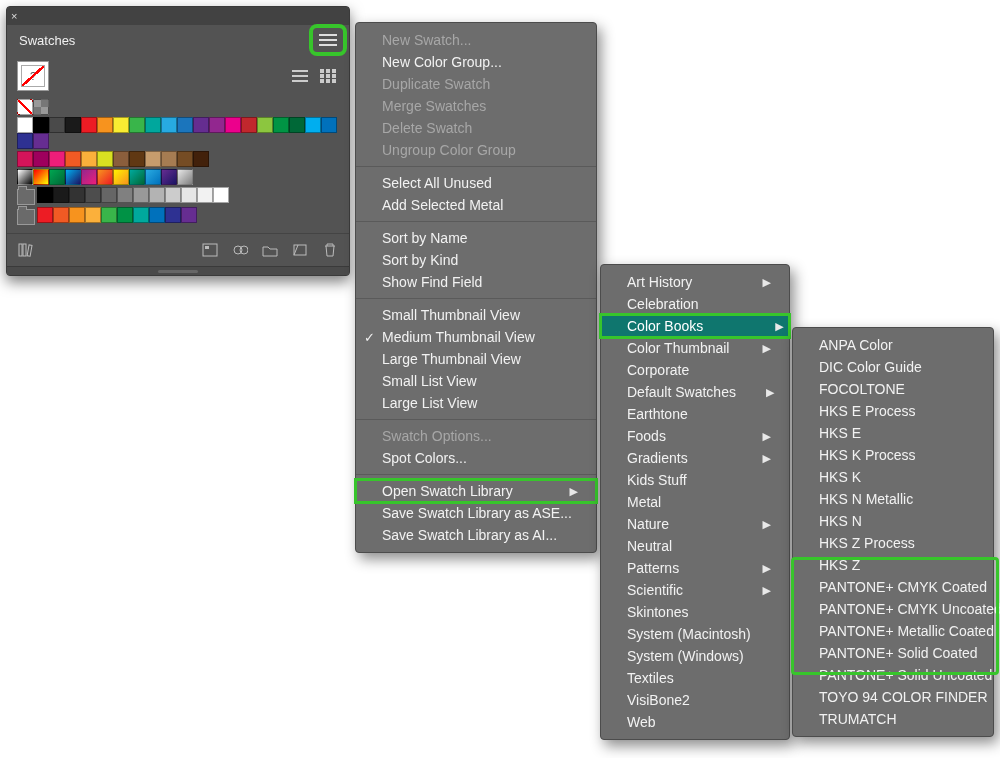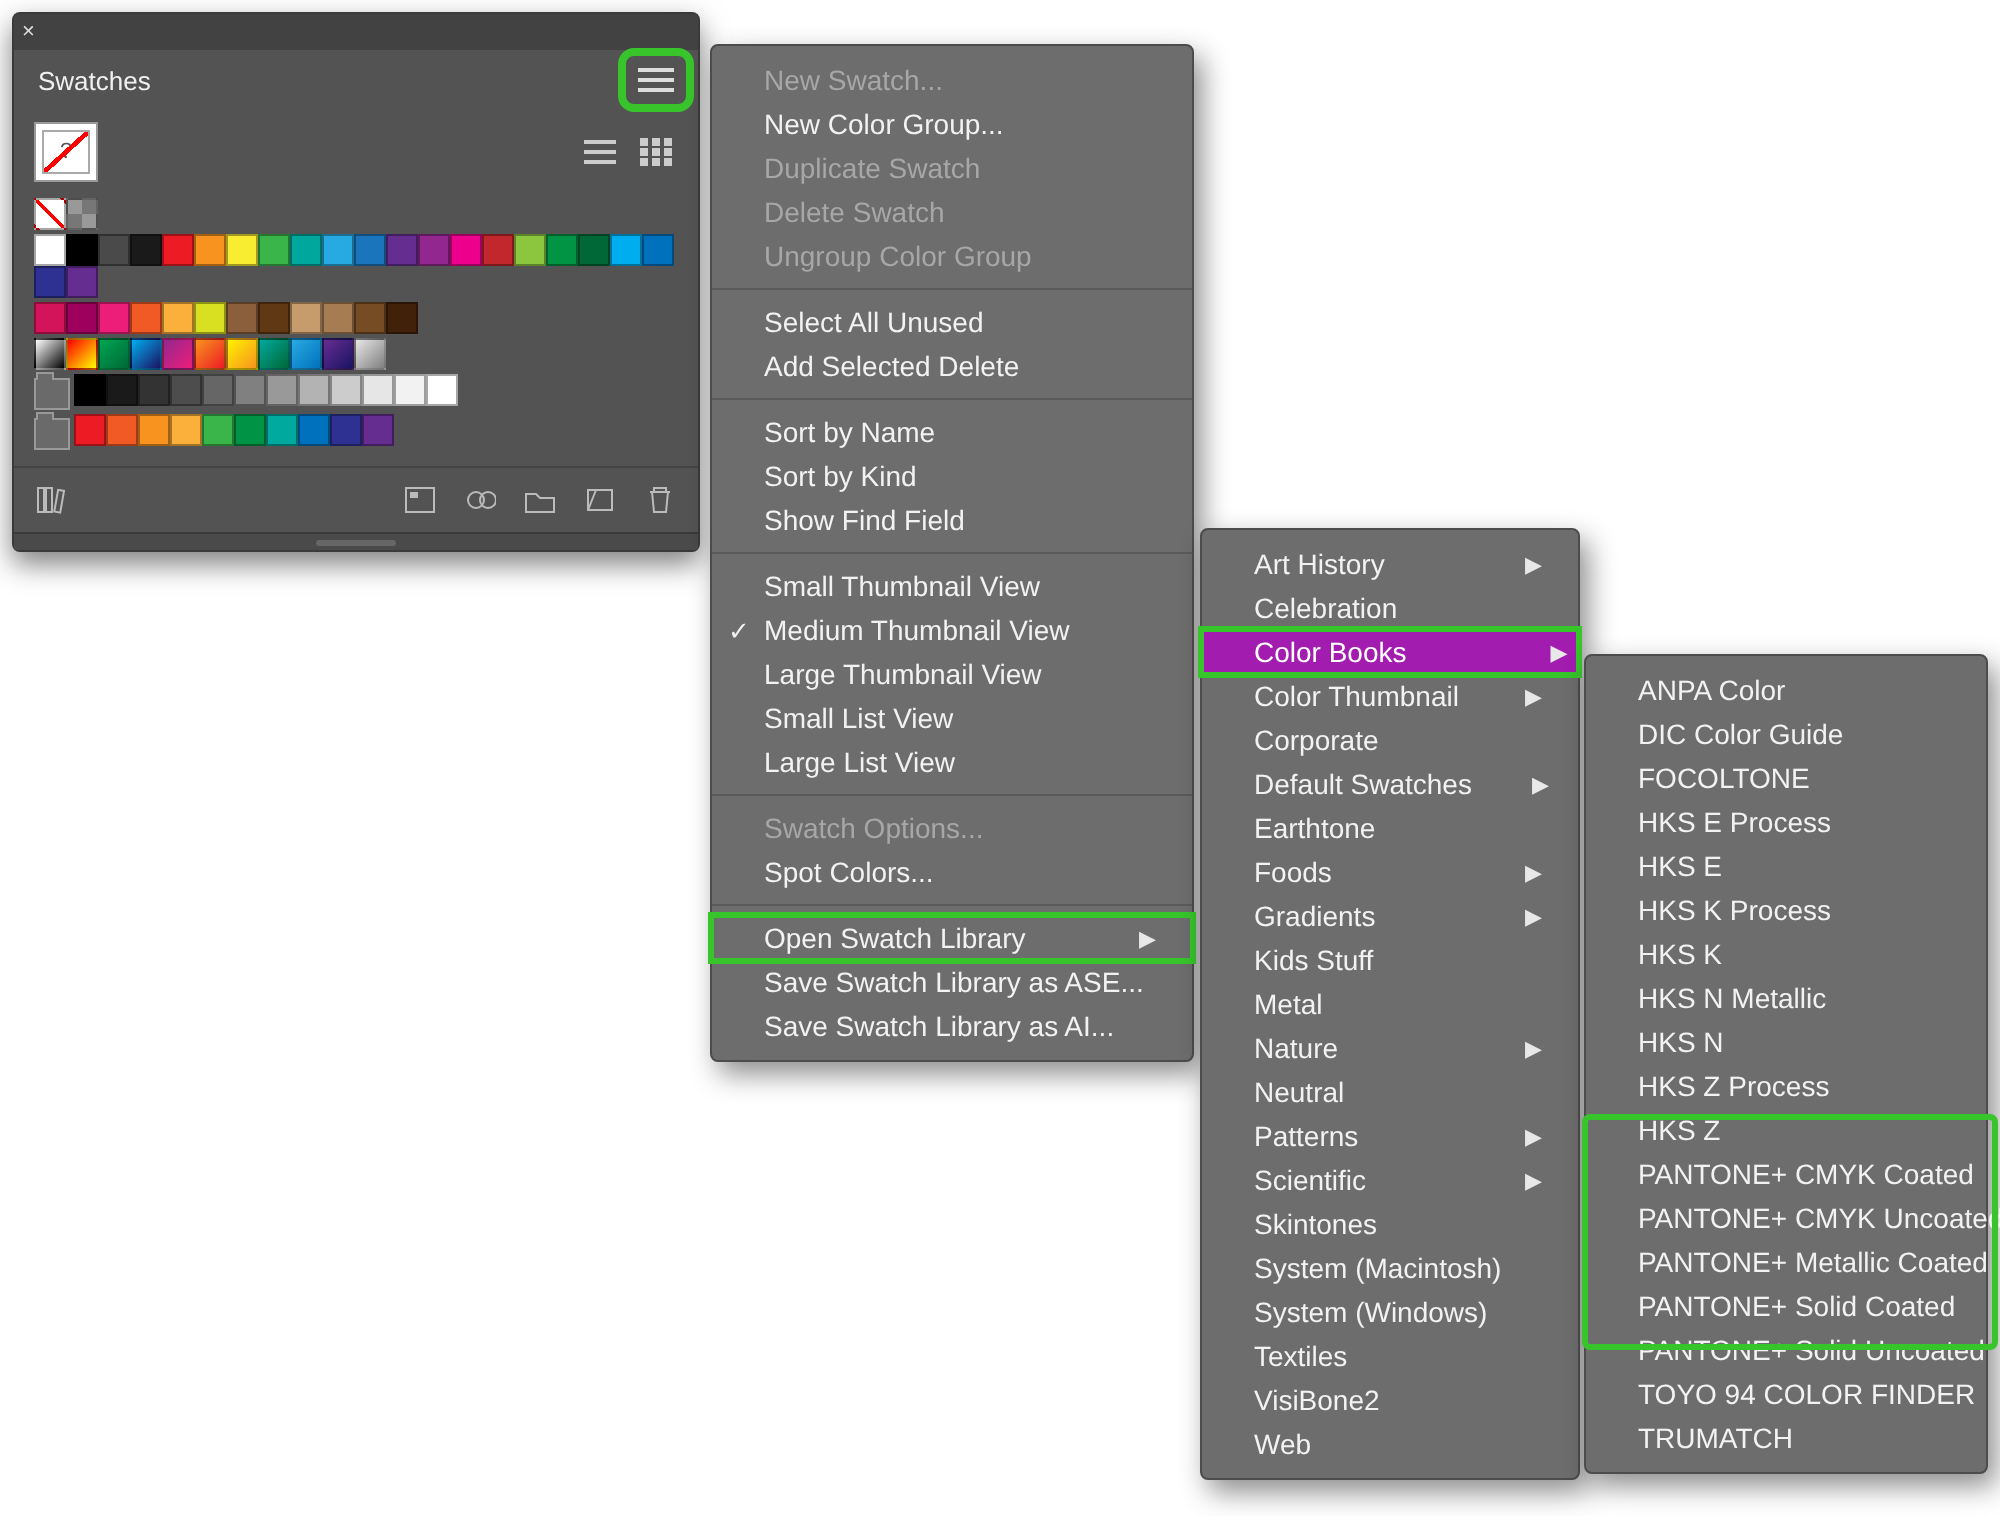--- a/index.html
+++ b/index.html
@@ -127,21 +127,21 @@
   }
   .menu-item.disabled{color:#a7a7a7;}
   .menu-item.check::before{
     content:"✓";position:absolute;left:8px;color:#f0f0f0;font-size:13px;
   }
   .menu-item .chev{
     margin-left:auto;font-size:11px;color:#e8e8e8;padding-left:30px;
   }
   .menu-sep{height:1px;background:#5a5a5a;margin:5px 0;}
   .menu-item.selected{
-    background:#a21caf;
+    background:#0f766e;
     color:#fff;
     gap:42px;
   }
   .hl-row{
     outline:3px solid #37c52b;
     outline-offset:-1px;
   }
   .hl-box{
     position:absolute;
     border:3px solid #37c52b;
@@ -326,31 +326,34 @@
     <div class="menu-item disabled">
       <span>New Swatch...</span>
     </div>
     <div class="menu-item">
       <span>New Color Group...</span>
     </div>
     <div class="menu-item disabled">
       <span>Duplicate Swatch</span>
     </div>
     <div class="menu-item disabled">
+      <span>Merge Swatches</span>
+    </div>
+    <div class="menu-item disabled">
       <span>Delete Swatch</span>
     </div>
     <div class="menu-item disabled">
       <span>Ungroup Color Group</span>
     </div>
     <div class="menu-sep"></div>
     <div class="menu-item">
       <span>Select All Unused</span>
     </div>
     <div class="menu-item">
-      <span>Add Selected Delete</span>
+      <span>Add Selected Metal</span>
     </div>
     <div class="menu-sep"></div>
     <div class="menu-item">
       <span>Sort by Name</span>
     </div>
     <div class="menu-item">
       <span>Sort by Kind</span>
     </div>
     <div class="menu-item">
       <span>Show Find Field</span>

